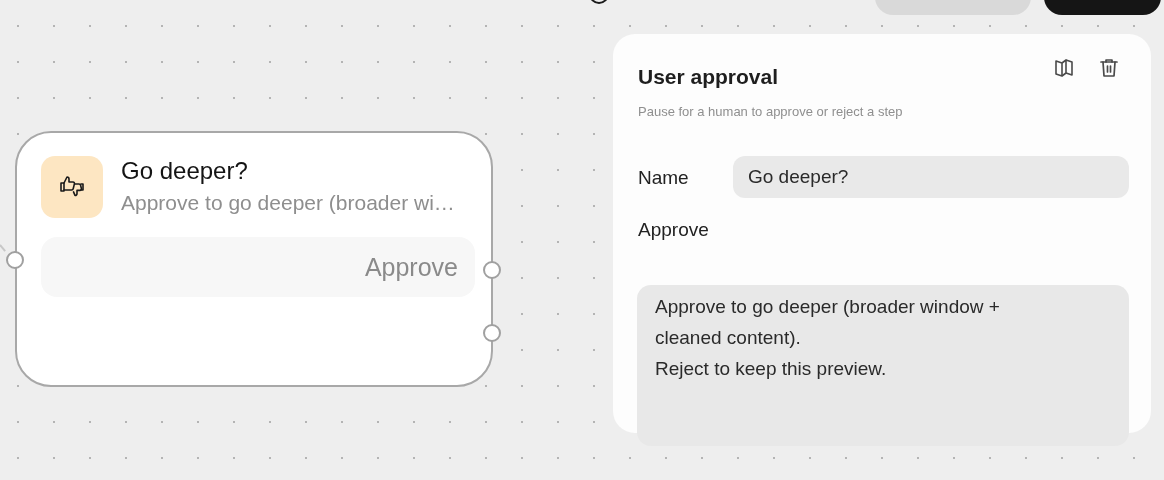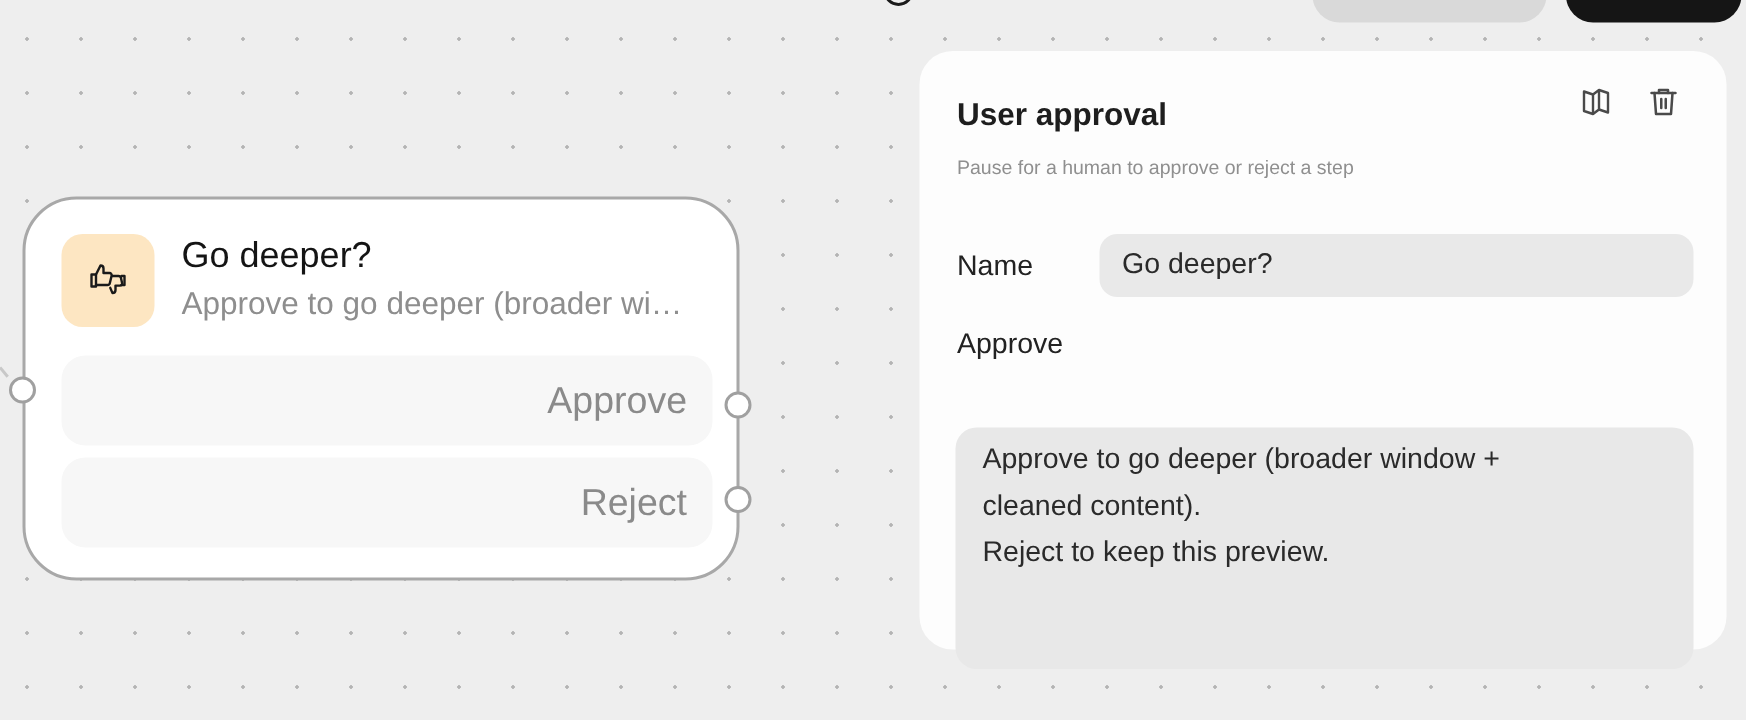--- a/index.html
+++ b/index.html
@@ -149,23 +149,20 @@
     </span>
   </div>
   <div class="node-title">Go deeper?</div>
   <div class="node-subtitle">Approve to go deeper (broader window + cleaned content).</div>
 
   <div class="branch approve">
     <span>Approve</span>
   </div>
   <div class="handle out-approve"></div>
 
-  <div class="branch reject">
-    <span>Reject</span>
-  </div>
   <div class="handle out-reject"></div>
 </div>
 
 <div class="panel">
   <div class="panel-title">User approval</div>
   <div class="panel-desc">Pause for a human to approve or reject a step</div>
 
   <div class="panel-btn docs">
     <span>
       <svg width="22" height="22" viewBox="0 0 22 22" fill="none" stroke="#4a4a4a" stroke-width="1.6" stroke-linejoin="round">

